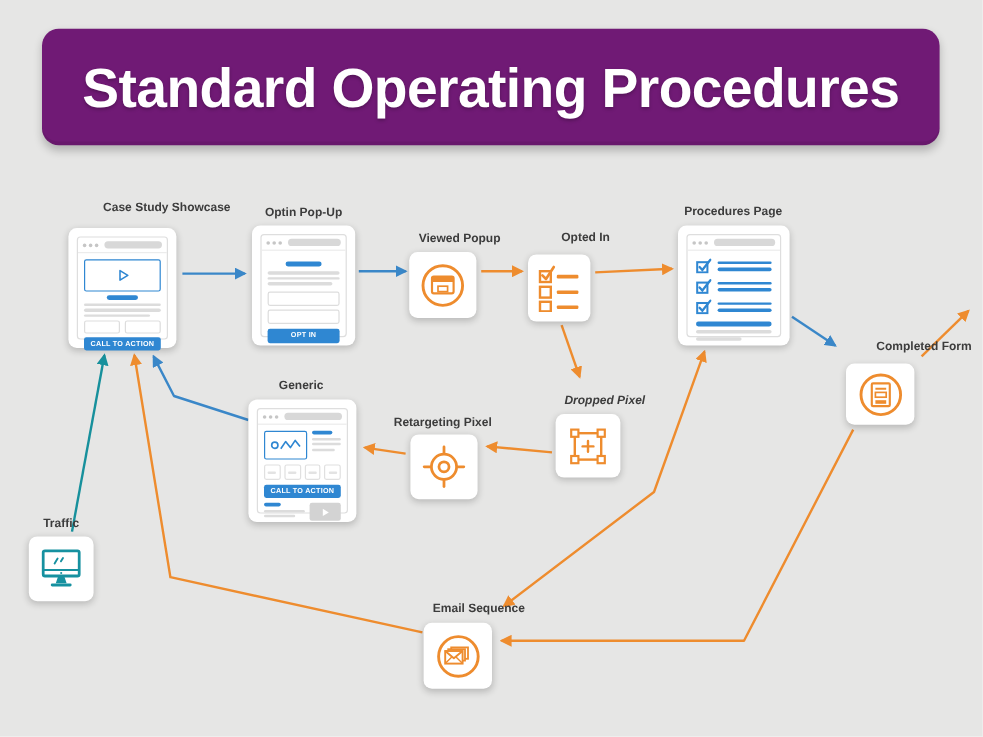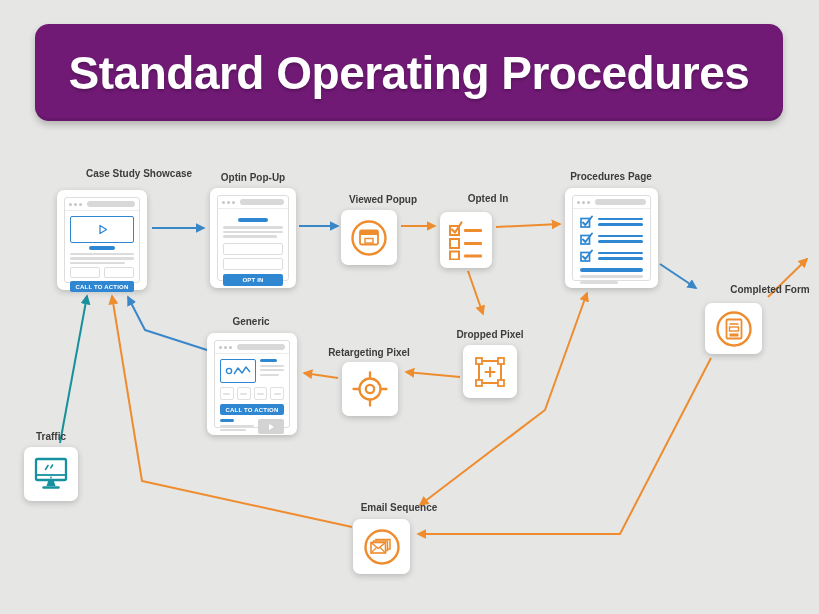--- a/index.html
+++ b/index.html
@@ -320,21 +320,21 @@
     <svg width="40" height="40" viewBox="0 0 40 40">
       <circle cx="20" cy="20" r="10.5" fill="none" stroke="#ee8c2e" stroke-width="2.3"></circle>
       <circle cx="20" cy="20" r="4.2" fill="none" stroke="#ee8c2e" stroke-width="2.3"></circle>
       <line x1="20" y1="3.5" x2="20" y2="9" stroke="#ee8c2e" stroke-width="2.3" stroke-linecap="round"></line>
       <line x1="20" y1="31" x2="20" y2="36.5" stroke="#ee8c2e" stroke-width="2.3" stroke-linecap="round"></line>
       <line x1="3.5" y1="20" x2="9" y2="20" stroke="#ee8c2e" stroke-width="2.3" stroke-linecap="round"></line>
       <line x1="31" y1="20" x2="36.5" y2="20" stroke="#ee8c2e" stroke-width="2.3" stroke-linecap="round"></line>
     </svg>
   </div>
 
-  <div class="node-label" style="left:490px; top:329px;">Dropped Pixel</div>
+  <div class="node-label" style="left:504px; top:329px;font-style:italic;">Dropped Pixel</div>
   <div class="card icon-card" style="left:463px; top:345px; width:54px; height:53px;">
     <svg width="38" height="38" viewBox="0 0 38 38">
       <rect x="8" y="8" width="22" height="22" fill="none" stroke="#ee8c2e" stroke-width="2"></rect>
       <line x1="19" y1="14.5" x2="19" y2="23.5" stroke="#ee8c2e" stroke-width="2" stroke-linecap="round"></line>
       <line x1="14.5" y1="19" x2="23.5" y2="19" stroke="#ee8c2e" stroke-width="2" stroke-linecap="round"></line>
       <rect x="5" y="5" width="6" height="6" fill="#ffffff" stroke="#ee8c2e" stroke-width="1.8"></rect>
       <rect x="27" y="5" width="6" height="6" fill="#ffffff" stroke="#ee8c2e" stroke-width="1.8"></rect>
       <rect x="5" y="27" width="6" height="6" fill="#ffffff" stroke="#ee8c2e" stroke-width="1.8"></rect>
       <rect x="27" y="27" width="6" height="6" fill="#ffffff" stroke="#ee8c2e" stroke-width="1.8"></rect>
     </svg>

